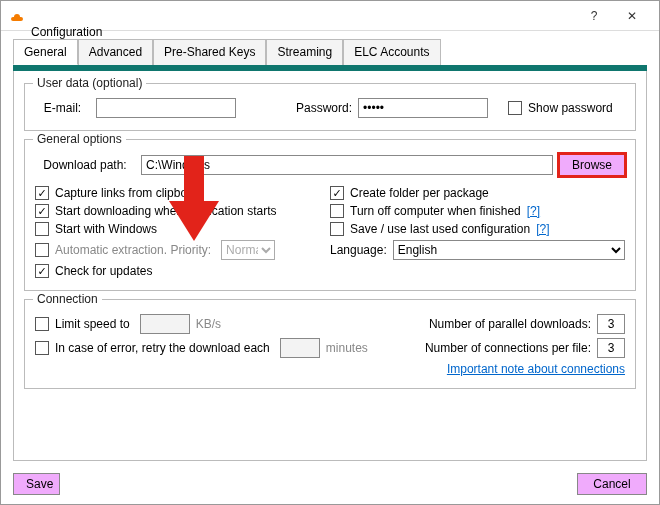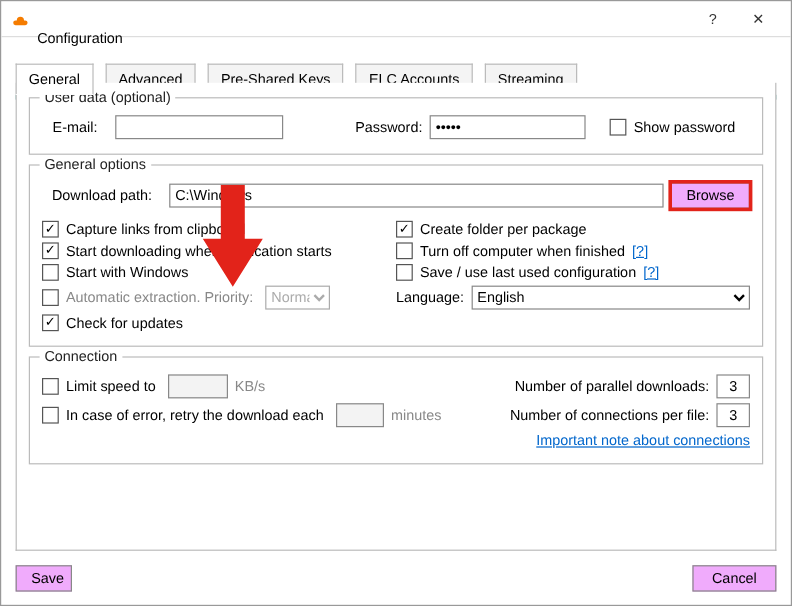--- a/index.html
+++ b/index.html
@@ -2,21 +2,21 @@
 <html><head>
 <meta charset="utf-8">
 <style>
 * { box-sizing: border-box; font-family: "Segoe UI", Tahoma, sans-serif; font-size: 12px; }
 body { margin: 0; background: #fff; width: 660px; height: 505px; overflow: hidden; border: 1px solid #999; }
 .titlebar { height: 30px; display: flex; align-items: center; padding: 0 8px; border-bottom: 1px solid #ddd; }
 .titlebar .icon { width:16px; height:16px; margin-right:6px; display:flex; align-items:center; justify-content:center; }
 .titlebar .title { flex:1;margin-top:33px; }
 .titlebar .btn { width:38px; height:28px; display:flex; align-items:center; justify-content:center; color:#333; }
 .content { padding: 8px 12px 4px 12px; }
-.tabs { display:flex; border-bottom:4px solid #0f766e; position:relative; top:14px;gap:10px; }
+.tabs { display:flex; border-bottom:6px solid #0f766e; position:relative; top:0; }
 .tab { padding:5px 10px; border:1px solid #bbb; border-bottom:none; background:#f4f4f4; margin-right:0; cursor:default; position:relative; }
 .tab.active { background:#fff; border-bottom:1px solid #fff; z-index:2; }
 .tabpage { border:1px solid #bbb; border-top:none; padding:8px 10px 10px 10px; min-height:390px; background:#fff; }
 .group { border:1px solid #bbb; margin:4px 0 8px 0; padding:10px 10px 8px 10px; position:relative; }
 .group .legend { position:absolute; top:-8px; left:8px; background:#fff; padding:0 4px; color:#222; }
 .row { display:flex; align-items:center; margin:4px 0; }
 .cols { display:flex; }
 .col { flex:1; }
 input[type=text], input[type=password] { border:1px solid #888; height:20px; padding:1px 4px; background:#fff; }
 select { border:1px solid #888; height:20px; background:#fff; }
@@ -46,22 +46,22 @@
   <span class="title">Configuration</span>
   <div class="btn">?</div>
   <div class="btn">✕</div>
 </div>
 
 <div class="content">
   <div class="tabs">
     <div class="tab active">General</div>
     <div class="tab">Advanced</div>
     <div class="tab">Pre-Shared Keys</div>
+    <div class="tab">Streaming</div>
     <div class="tab">ELC Accounts</div>
-    <div class="tab">Streaming</div>
   </div>
 
   <div class="tabpage" style="position:relative;">
 
     <svg class="arrow" viewBox="0 0 60 90">
       <path class="red" d="M20 0 H40 V45 H55 L30 85 L5 45 H20 Z"></path>
     </svg>
 
     <div class="group">
       <span class="legend">User data (optional)</span>

